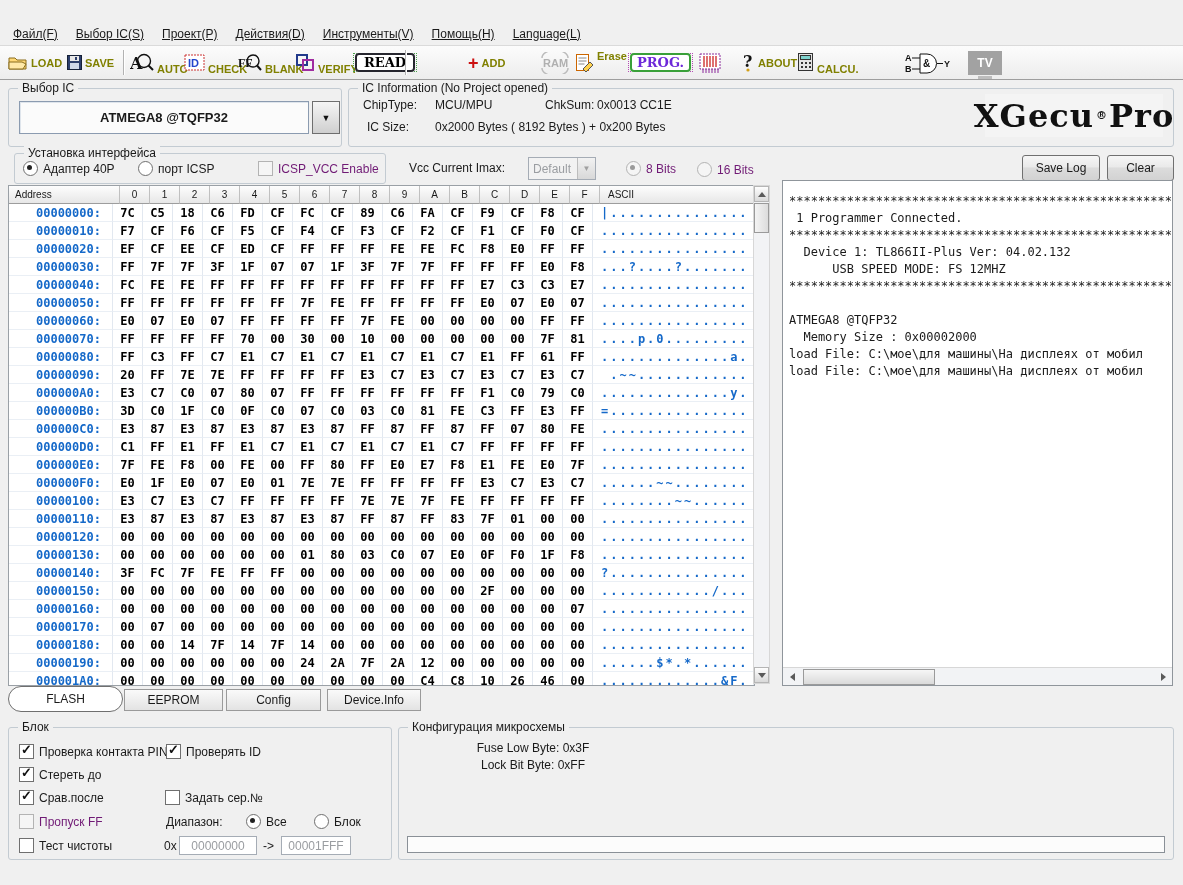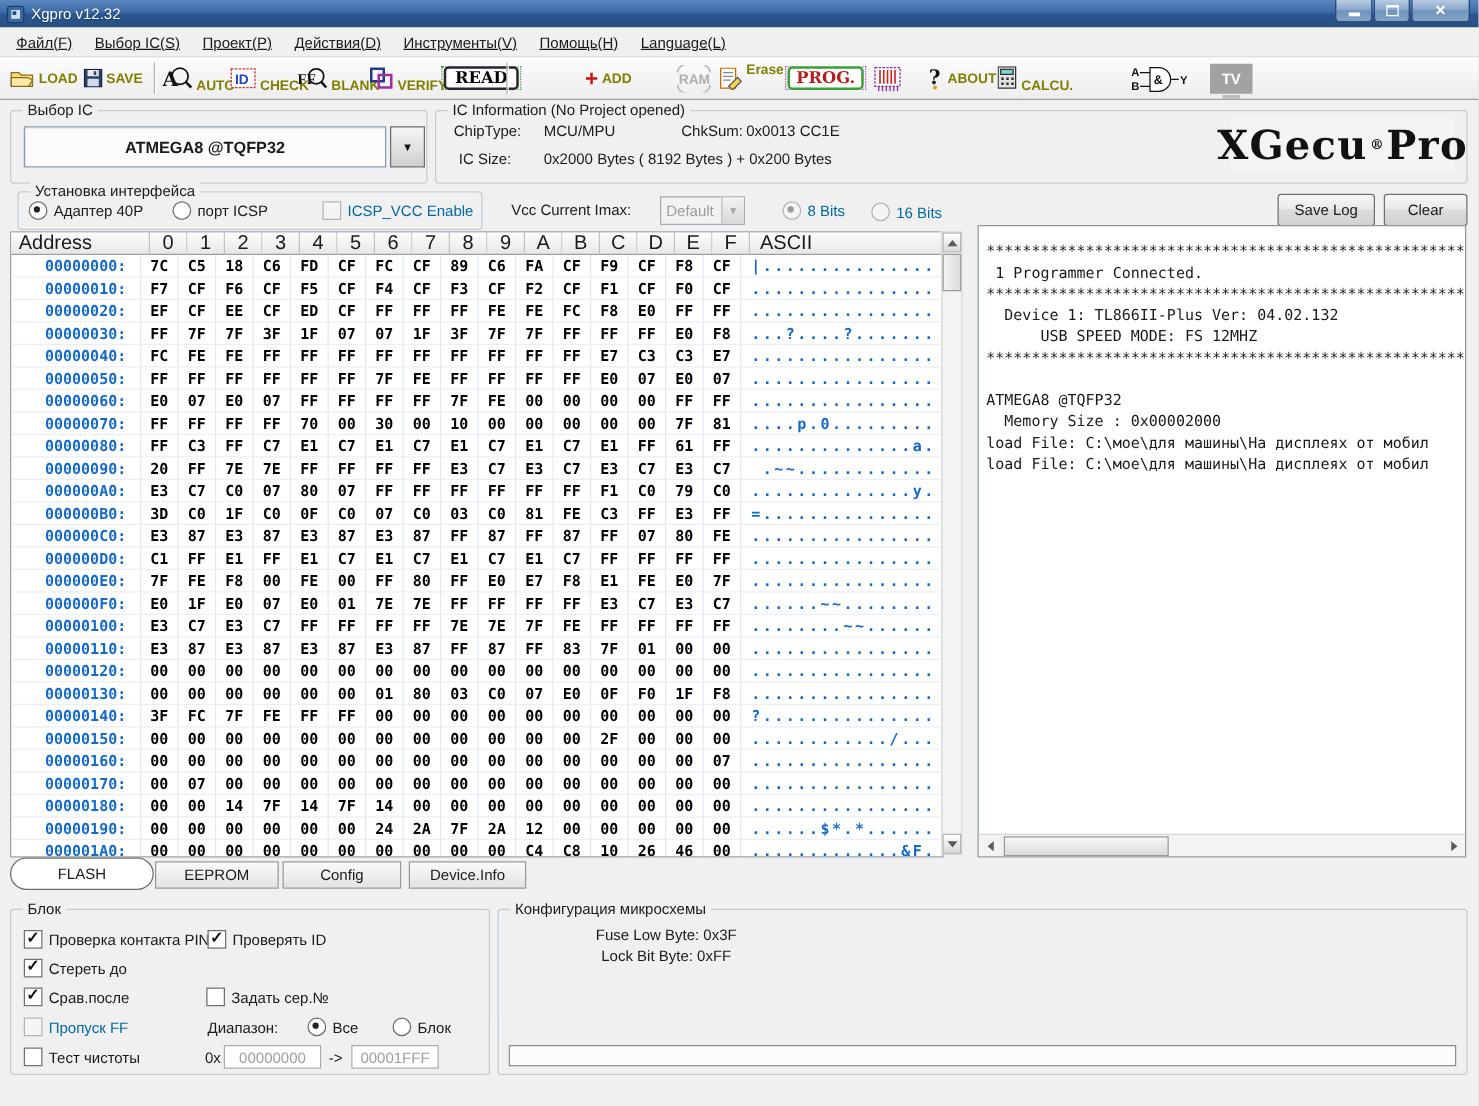--- a/index.html
+++ b/index.html
@@ -32,21 +32,21 @@
   .titem.sup .lbl{position:relative;top:-7px;}
   .titem.gray{color:#a9a9a9;text-decoration:underline;}
   .tsep{position:absolute;top:4px;height:25px;width:1px;background:#b2b2b2;box-shadow:1px 0 0 #fff;}
   .plus-glyph{color:#c11;font-size:18px;font-weight:bold;line-height:14px;}
   .plus-glyph::after{content:"+";}
   .read-box{border:1px dotted #4ba04b;padding:1px;}
   .read-box .inner{border:2px solid #26262e;border-radius:4px;background:#fff;padding:0 7px;
                    font-family:"DejaVu Serif",serif;font-weight:bold;font-size:13px;color:#000;}
   .prog-box{border:1px dotted #b44cb4;padding:1px;}
   .prog-box .inner{border:2px solid #39a039;border-radius:4px;background:#fff;padding:0 5px;
-                   font-family:"DejaVu Serif",serif;font-weight:bold;font-size:13px;color:#b91c1c;}
+                   font-family:"DejaVu Serif",serif;font-weight:bold;font-size:13px;color:#6d28d9;}
   .tv-box{width:34px;height:24px;background:#a2a2a2;color:#fff;font-weight:bold;font-size:12px;
           display:flex;align-items:center;justify-content:center;position:relative;}
   .tv-box::after{content:"";position:absolute;bottom:-4px;left:10px;width:14px;height:3px;background:#bdbdbd;}
   
   .groupbox{position:absolute;border:1px solid #c3cbd2;border-radius:3px;}
   .gb-title{position:absolute;top:-8px;left:9px;background:#f0f0f0;padding:0 4px;white-space:nowrap;}
   
   .ic-field{position:absolute;left:10px;top:12px;width:288px;height:31px;background:#fbfbfb;
             border:1px solid #8b9bb0;box-shadow:inset 1px 1px 0 #dfe5ec;
             display:flex;align-items:center;justify-content:center;font-weight:bold;font-size:13px;}
@@ -62,40 +62,40 @@
   .brand-box .bn{font-size:32px;letter-spacing:1px;}
   .brand-box .br{font-size:11px;vertical-align:super;margin:0 2px;}
   
   .cb{width:13px;height:13px;background:#fff;border:1px solid #6f6f6f;display:inline-block;
       position:relative;flex:none;}
   .cb.checked::after{content:"✓";position:absolute;left:1px;top:-3px;font-size:13px;font-weight:bold;color:#111;}
   .rb{width:13px;height:13px;background:#fff;border:1px solid #6f6f6f;border-radius:50%;
       display:inline-block;position:relative;flex:none;}
   .rb.on::after{content:"";position:absolute;left:3px;top:3px;width:5px;height:5px;border-radius:50%;background:#222;}
   .ctl{position:absolute;display:flex;align-items:center;gap:5px;height:15px;cursor:pointer;white-space:nowrap;}
-  .ctl.disabled{color:#0369a1;cursor:default;}
+  .ctl.disabled{color:#701a75;cursor:default;}
   .ctl.disabled .cb,.ctl.disabled .rb{border-color:#b3b3b3;background:#f5f5f5;}
   .ctl.disabled .rb.on::after{background:#9a9a9a;}
   .clip130{max-width:128px;overflow:hidden;white-space:nowrap;display:inline-block;}
   .vcc-select{position:absolute;left:528px;top:157px;width:66px;height:21px;border:1px solid #a5acb5;
               background:#f2f2f2;display:flex;align-items:center;color:#9a9da1;}
   .vcc-select .val{flex:1;padding-left:4px;}
   .vcc-select .sel-arrow{width:17px;height:100%;background:linear-gradient(#f2f2f2,#d8d8d8);
               border-left:1px solid #bdbdbd;display:flex;align-items:center;justify-content:center;}
   .vcc-select .sel-arrow::after{content:"▼";font-size:8px;color:#a0a0a0;}
   .btn{position:absolute;height:24px;border:1px solid #707070;border-radius:3px;cursor:pointer;
        background:linear-gradient(#f6f6f6,#eaeaea 45%,#dcdcdc 50%,#d2d2d2);
        display:flex;align-items:center;justify-content:center;}
   
   .hex-panel{position:absolute;left:8px;top:185px;width:745px;height:499px;background:#fff;
              border:1px solid #9aa0a6;overflow:hidden;
              font-family:"DejaVu Sans Mono",monospace;}
   .hex-header{display:flex;height:18px;}
   .hcell{background:linear-gradient(#fdfdfd,#e7e7e7);border-right:1px solid #c0c0c0;
-         border-bottom:1px solid #9d9d9d;font-family:"Liberation Sans",sans-serif;font-size:16px;
+         border-bottom:1px solid #9d9d9d;font-family:"Liberation Sans",sans-serif;font-size:10px;
          display:flex;align-items:center;justify-content:center;flex:none;text-align:right;}
   .hcell.haddr{width:104px;justify-content:flex-start;padding-left:6px;}
   .hcell.hbyte{width:29px;}
   .hcell.hascii{flex:1;justify-content:flex-start;padding-left:8px;}
   .hex-row{display:flex;height:18px;}
   .hc{flex:none;font-size:12px;font-weight:bold;border-right:1px solid #e2e8f0;
       border-bottom:1px solid #eaeff5;display:flex;align-items:center;}
   .hc.addr{width:104px;color:#1569c9;justify-content:flex-end;padding-right:11px;box-sizing:border-box;}
   .hc.byte{width:29px;color:#000;justify-content:center;cursor:text;}
   .hc.ascii{flex:1;color:#1569c9;padding-left:8px;letter-spacing:2px;white-space:pre;}
@@ -139,35 +139,20 @@
   .sb-right{position:absolute;left:1067px;top:2px;width:80px;height:14px;border:1px solid #b5b5b5;
             background:#fdfdfd;display:flex;align-items:center;justify-content:center;
             font-family:"DejaVu Sans Mono",monospace;font-size:11px;}
   .icon{flex:none;display:inline-flex;}
 </style>
 </head>
 <body>
 
 <div class="window">
 
-  <div class="titlebar">
-    <span class="icon">
-      <svg width="15" height="15">
-          <rect x="1" y="1" width="13" height="13" rx="2" fill="#3a6aa6" stroke="#1d3c63"></rect>
-          <rect x="4" y="4" width="7" height="7" fill="#cfe0f2"></rect>
-          <rect x="5" y="5" width="3" height="3" fill="#27507f"></rect>
-        </svg>
-    </span>
-    <span class="title">Xgpro v12.32</span>
-    <div class="win-controls">
-      <div class="win-btn min"></div>
-      <div class="win-btn max"></div>
-      <div class="win-btn close"></div>
-    </div>
-  </div>
 
   <div class="menubar">
       <div class="menu-item">Файл(F)</div>
       <div class="menu-item">Выбор IC(S)</div>
       <div class="menu-item">Проект(P)</div>
       <div class="menu-item">Действия(D)</div>
       <div class="menu-item">Инструменты(V)</div>
       <div class="menu-item">Помощь(H)</div>
       <div class="menu-item">Language(L)</div>
     </div>

